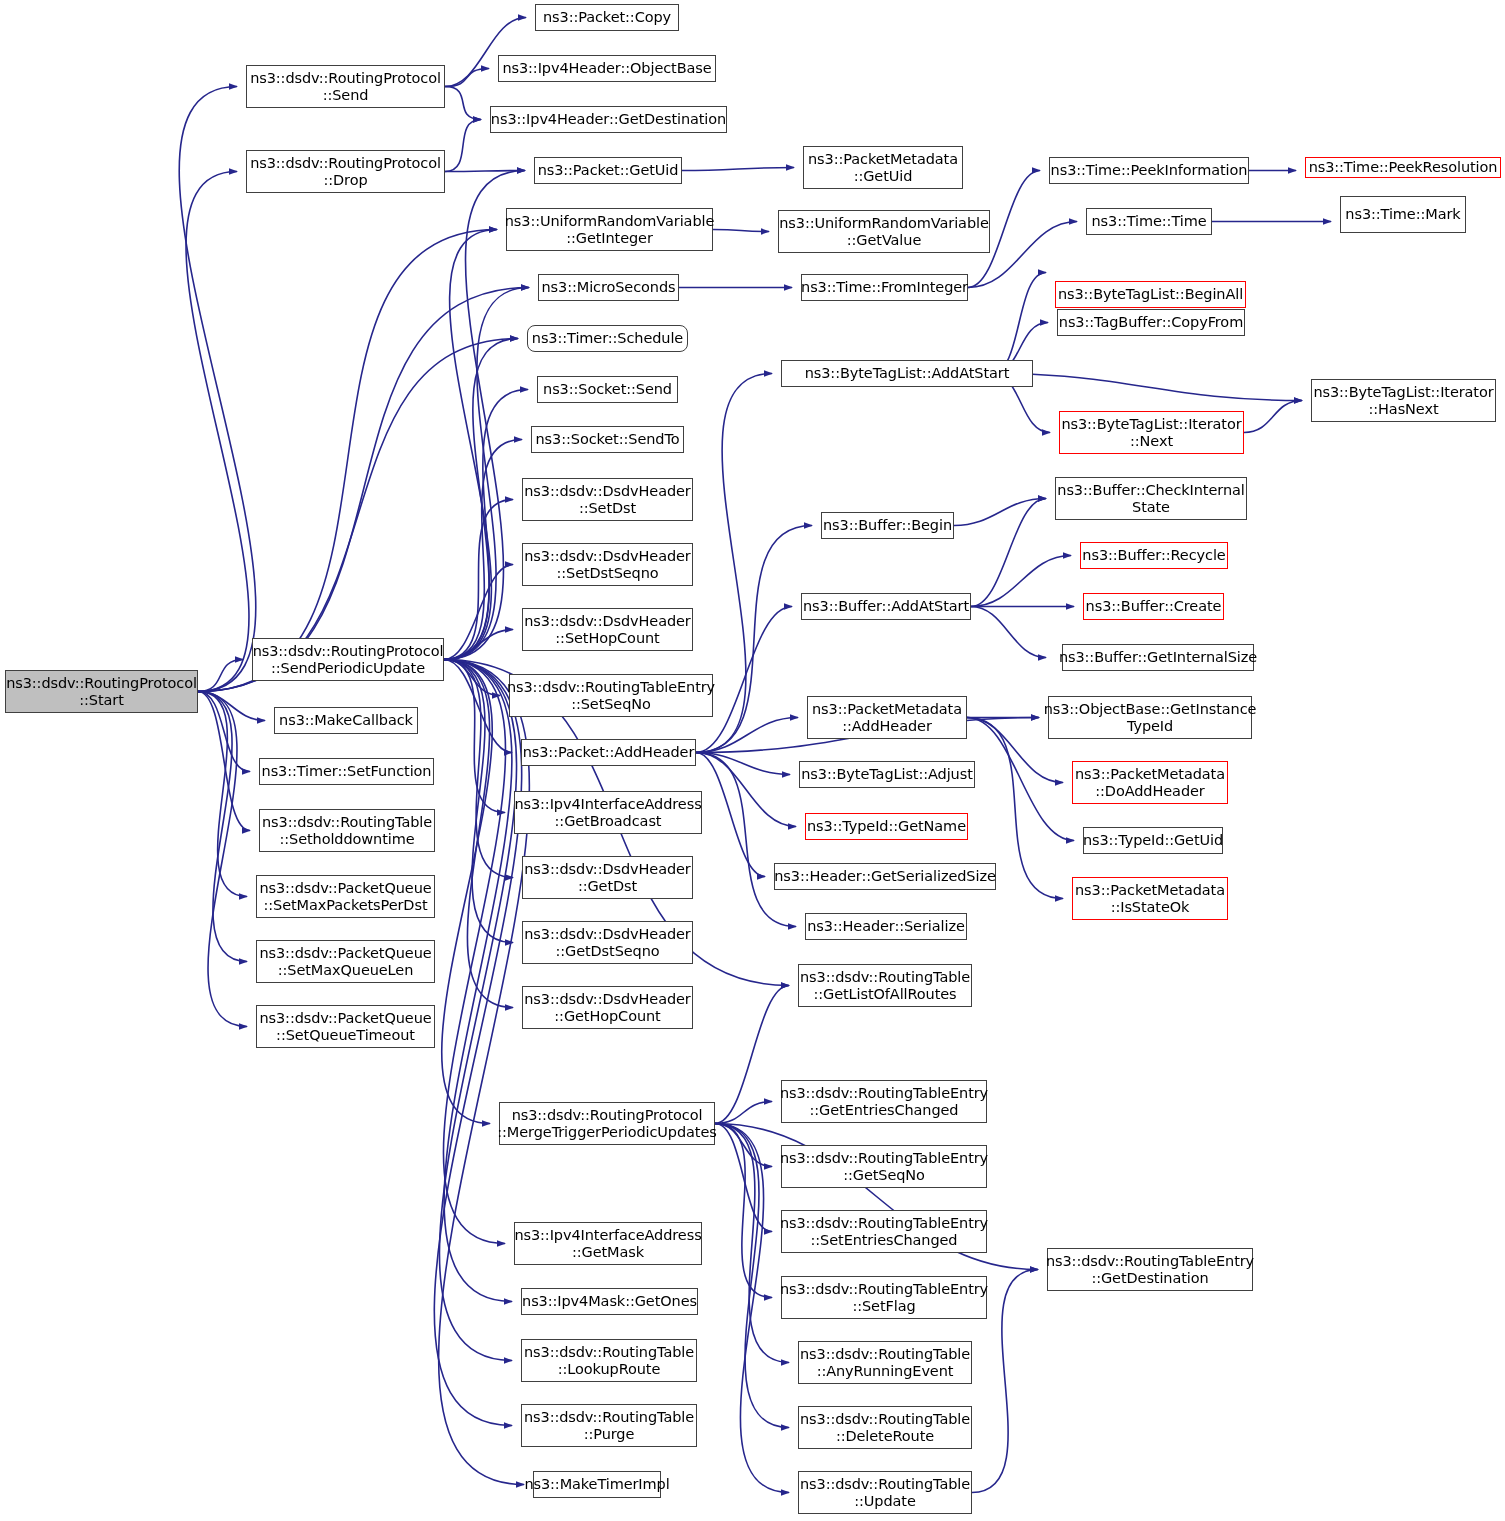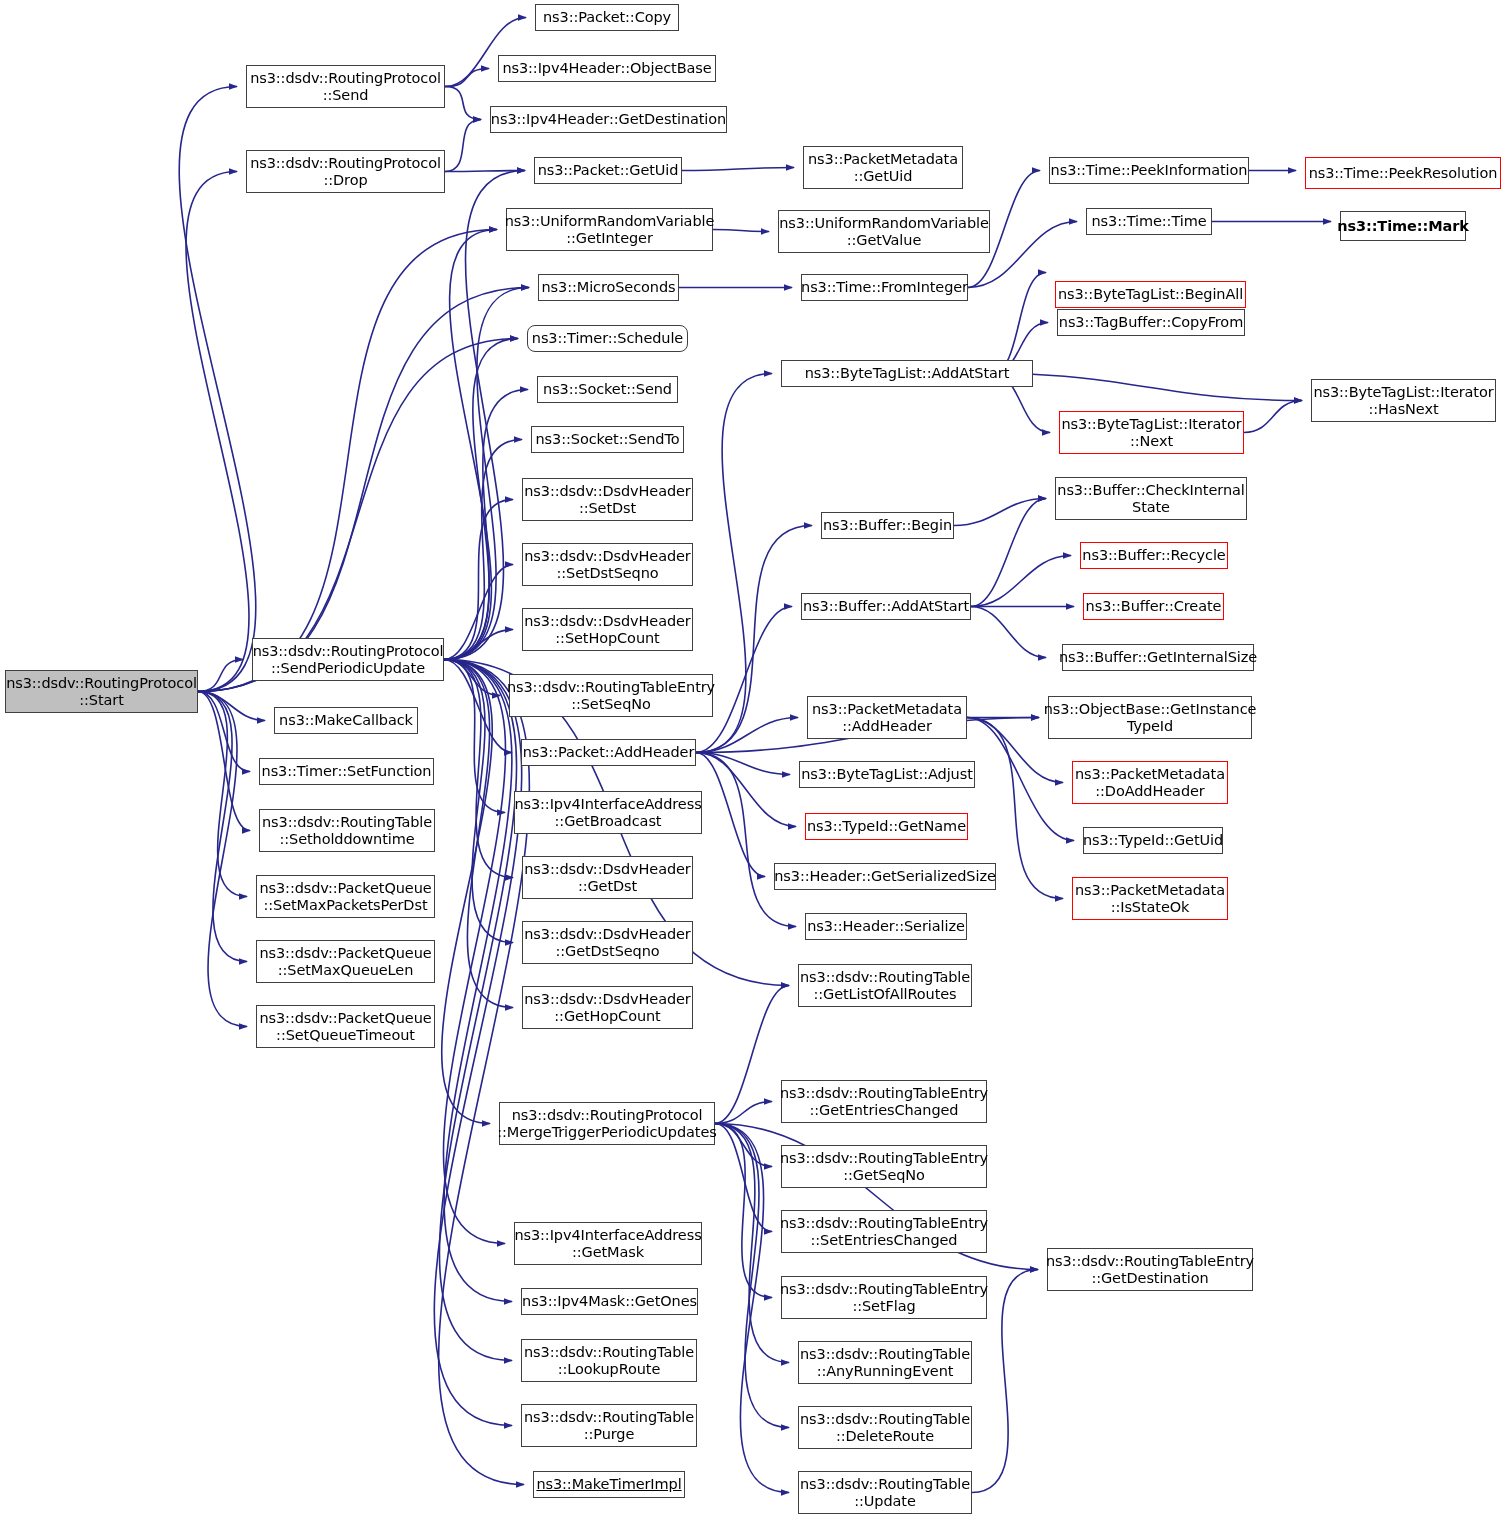--- a/index.html
+++ b/index.html
@@ -170,21 +170,21 @@
 ::GetHopCount</div>
       <div class="node" style="left: 499px; top: 1102px; width: 216px; height: 43px;">ns3::dsdv::RoutingProtocol
 ::MergeTriggerPeriodicUpdates</div>
       <div class="node" style="left: 514px; top: 1222px; width: 188px; height: 43px;">ns3::Ipv4InterfaceAddress
 ::GetMask</div>
       <div class="node" style="left: 521px; top: 1288px; width: 177px; height: 27px;">ns3::Ipv4Mask::GetOnes</div>
       <div class="node" style="left: 521px; top: 1339px; width: 176px; height: 43px;">ns3::dsdv::RoutingTable
 ::LookupRoute</div>
       <div class="node" style="left: 521px; top: 1404px; width: 176px; height: 43px;">ns3::dsdv::RoutingTable
 ::Purge</div>
-      <div class="node" style="left: 533px; top: 1471px; width: 152px; height: 27px; text-decoration: underline;">ns3::MakeTimerImpl</div>
+      <div class="node" style="left: 533px; top: 1471px; width: 128px; height: 27px;">ns3::MakeTimerImpl</div>
       <div class="node" style="left: 803px; top: 146px; width: 160px; height: 43px;">ns3::PacketMetadata
 ::GetUid</div>
       <div class="node" style="left: 778px; top: 210px; width: 212px; height: 43px;">ns3::UniformRandomVariable
 ::GetValue</div>
       <div class="node" style="left: 801px; top: 274px; width: 167px; height: 27px;">ns3::Time::FromInteger</div>
       <div class="node" style="left: 781px; top: 360px; width: 252px; height: 27px;">ns3::ByteTagList::AddAtStart</div>
       <div class="node" style="left: 821px; top: 512px; width: 133px; height: 27px;">ns3::Buffer::Begin</div>
       <div class="node" style="left: 801px; top: 593px; width: 170px; height: 27px;">ns3::Buffer::AddAtStart</div>
       <div class="node" style="left: 807px; top: 696px; width: 160px; height: 43px;">ns3::PacketMetadata
 ::AddHeader</div>
@@ -219,20 +219,20 @@
       <div class="node red" style="left: 1080px; top: 542px; width: 148px; height: 27px;">ns3::Buffer::Recycle</div>
       <div class="node red" style="left: 1083px; top: 593px; width: 141px; height: 27px;">ns3::Buffer::Create</div>
       <div class="node" style="left: 1062px; top: 644px; width: 192px; height: 27px;">ns3::Buffer::GetInternalSize</div>
       <div class="node" style="left: 1048px; top: 696px; width: 204px; height: 43px;">ns3::ObjectBase::GetInstance
 TypeId</div>
       <div class="node red" style="left: 1072px; top: 761px; width: 156px; height: 43px;">ns3::PacketMetadata
 ::DoAddHeader</div>
       <div class="node" style="left: 1083px; top: 827px; width: 140px; height: 27px;">ns3::TypeId::GetUid</div>
       <div class="node red" style="left: 1072px; top: 877px; width: 156px; height: 43px;">ns3::PacketMetadata
 ::IsStateOk</div>
-      <div class="node red" style="left: 1305px; top: 157px; width: 196px; height: 32px; text-align: right;">ns3::Time::PeekResolution</div>
-      <div class="node" style="left: 1340px; top: 211px; width: 126px; height: 30px; font-weight: bold;">ns3::Time::Mark</div>
+      <div class="node red" style="left: 1305px; top: 157px; width: 196px; height: 21px; text-align: right;">ns3::Time::PeekResolution</div>
+      <div class="node" style="left: 1340px; top: 196px; width: 126px; height: 37px;">ns3::Time::Mark</div>
       <div class="node" style="left: 1311px; top: 379px; width: 185px; height: 43px;">ns3::ByteTagList::Iterator
 ::HasNext</div>
       <div class="node" style="left: 1047px; top: 1248px; width: 206px; height: 43px;">ns3::dsdv::RoutingTableEntry
 ::GetDestination</div>
     </div>
 </div>
 
 </body></html>

